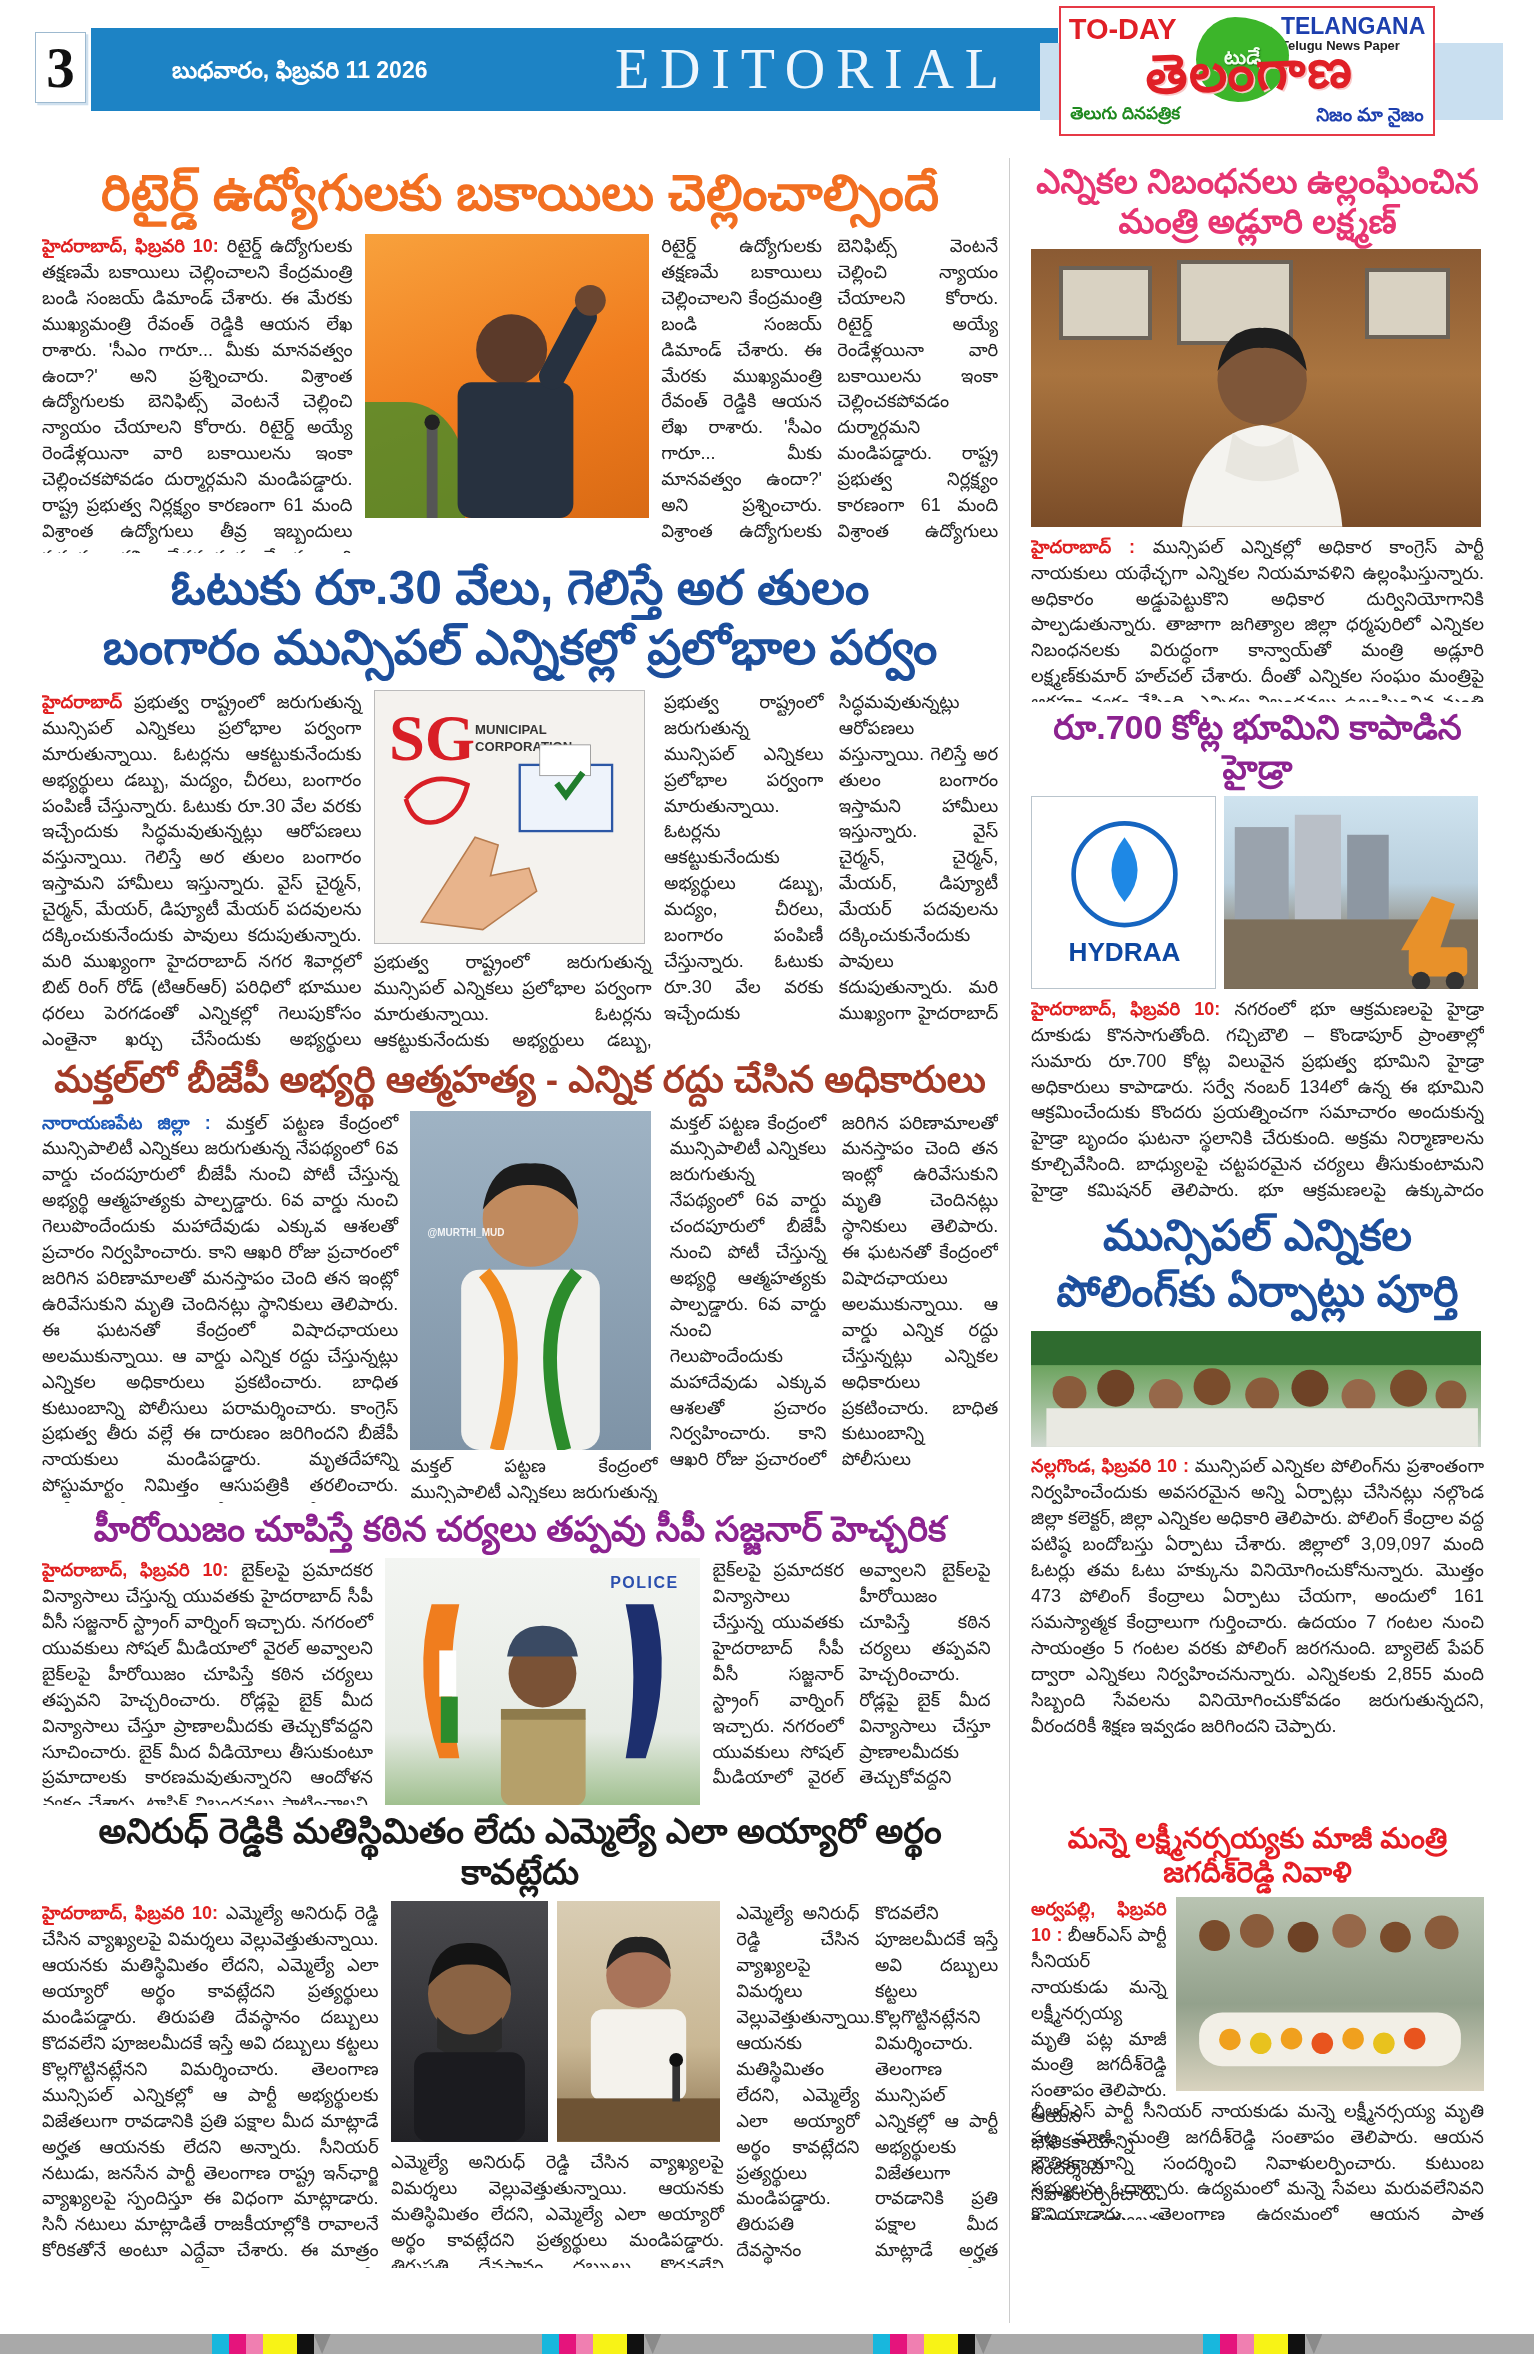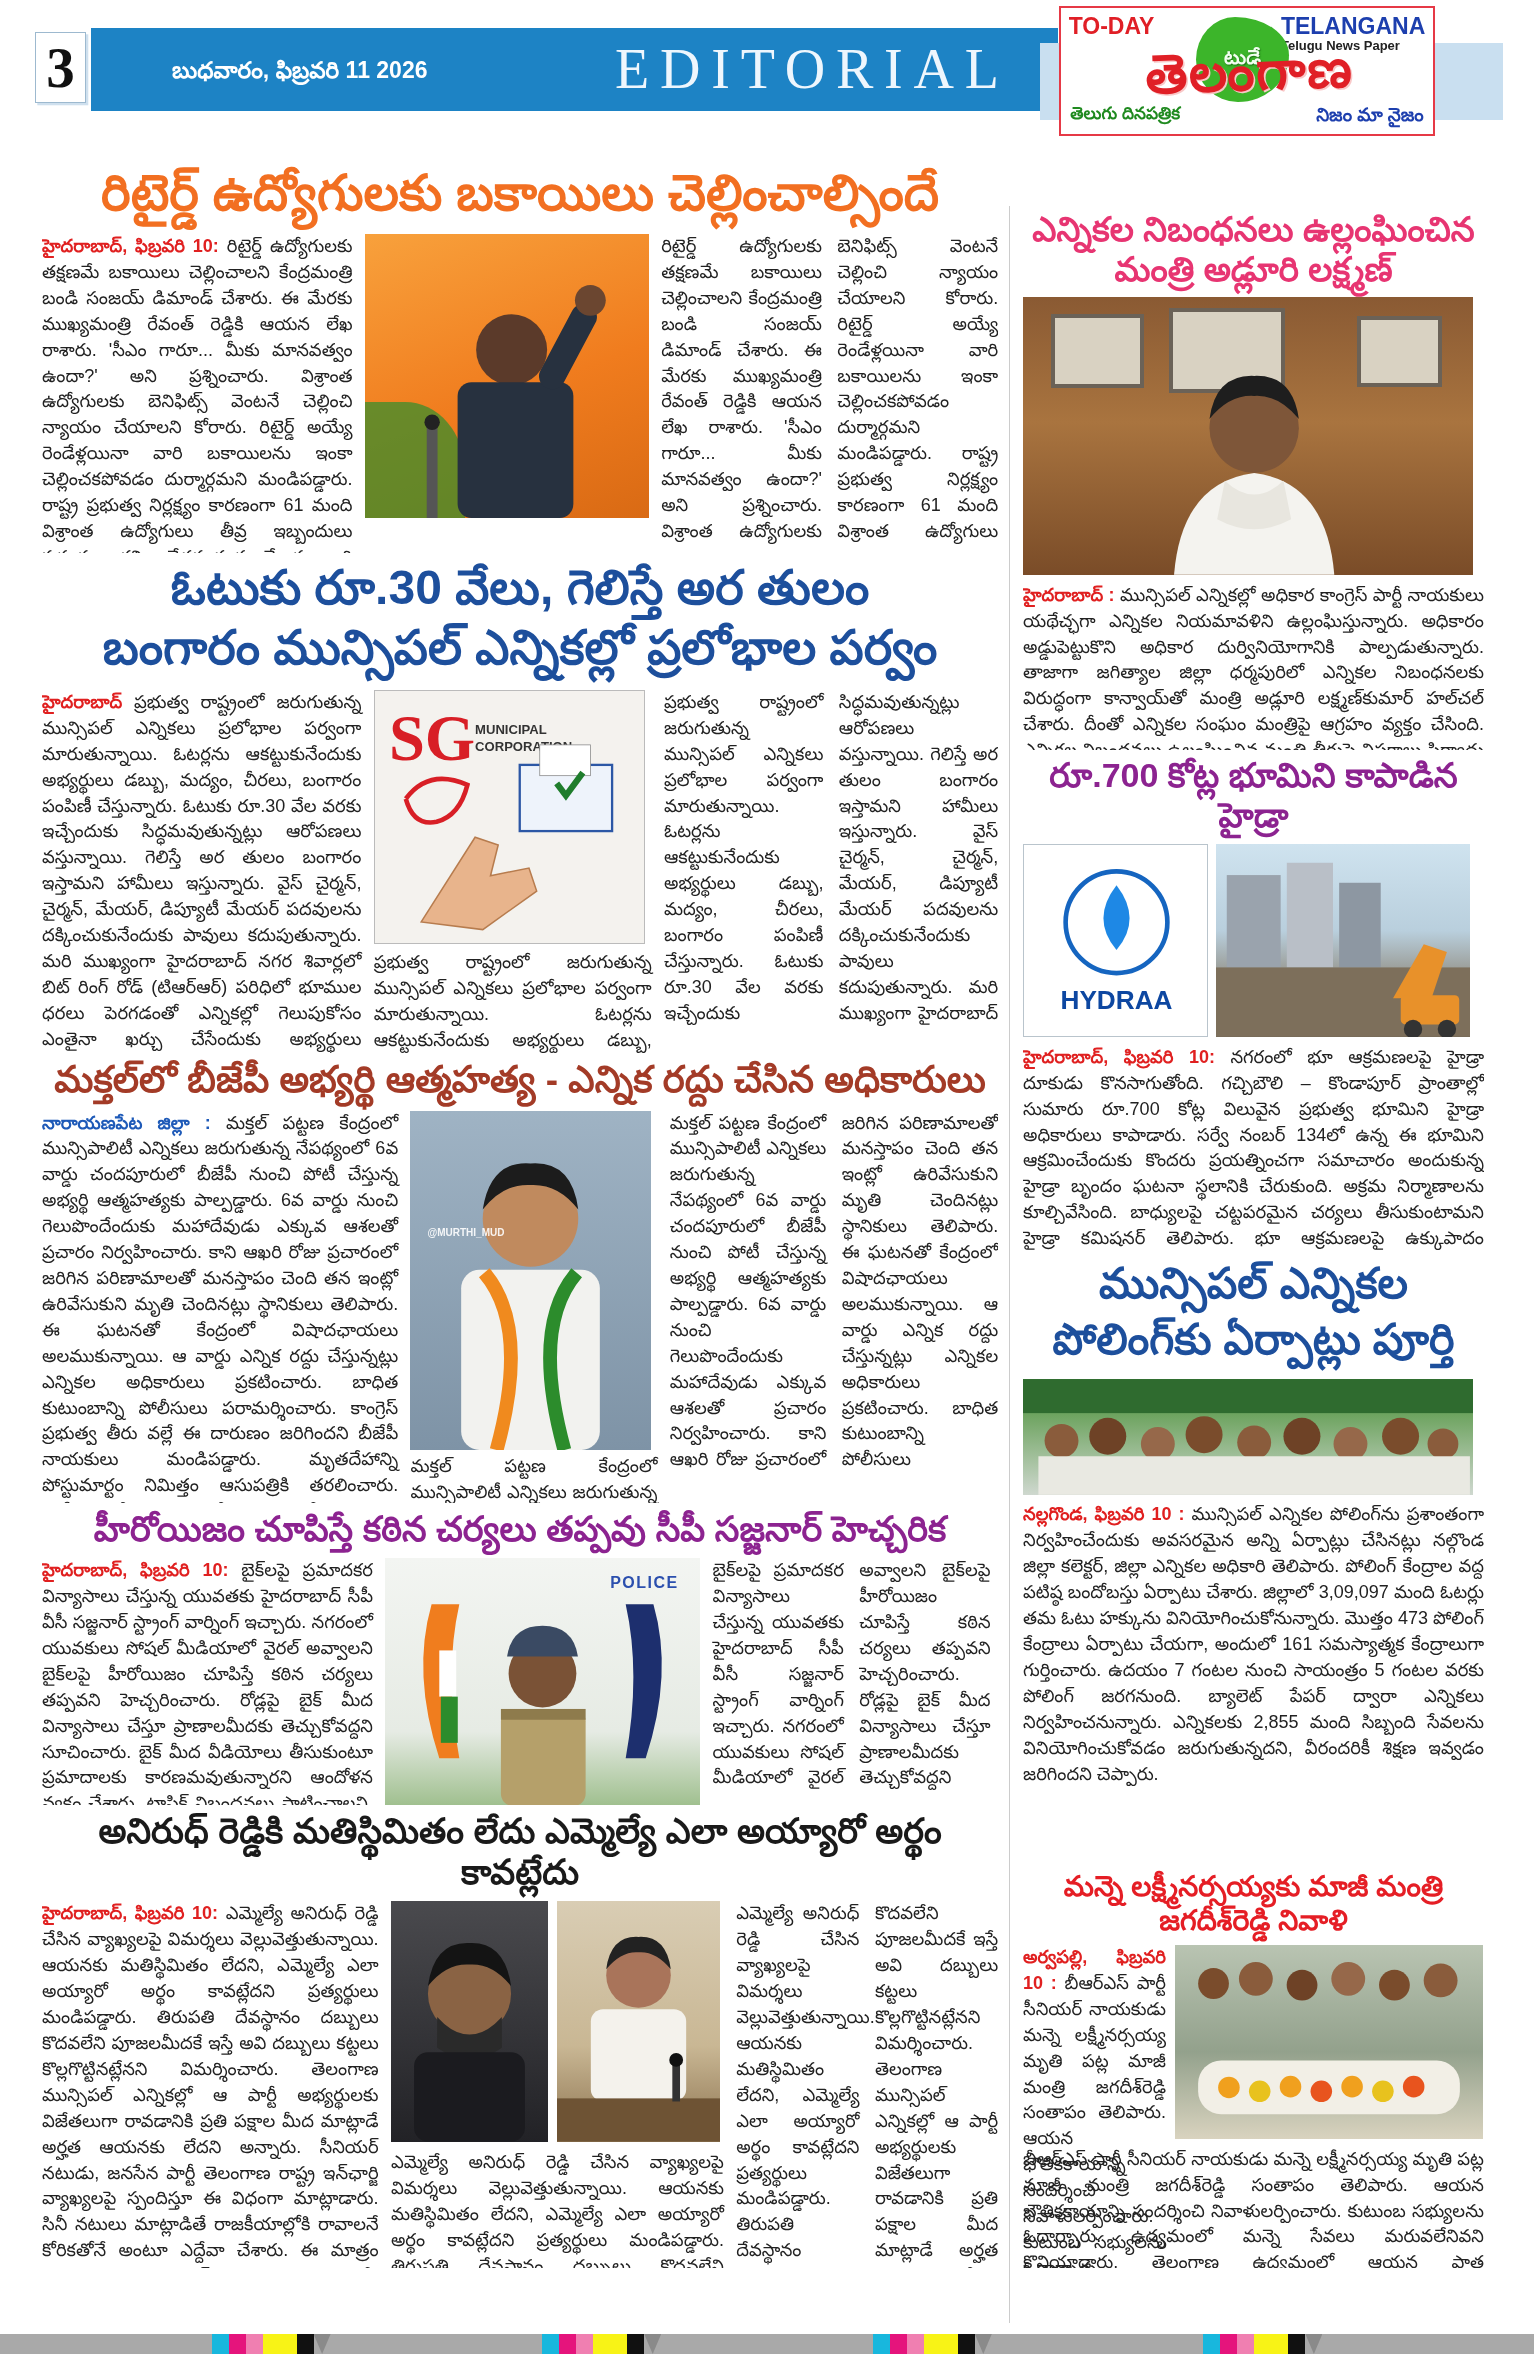--- a/index.html
+++ b/index.html
@@ -13,36 +13,36 @@
                  border:1.5px solid #9db9cf; box-shadow:2.3px 2.3px 0 #cfe0ee; display:flex; align-items:center; justify-content:center;
                  font-family:"Liberation Serif","DejaVu Serif",serif; font-size:57px; font-weight:bold; color:#111; }
   .blue-bar { position:absolute; left:91px; top:28px; width:967px; height:83px; background:#1d83c5; }
   .blue-bar .date { position:absolute; left:81px; top:29px; color:#ffffff; font-weight:bold; font-size:23px; }
   .blue-bar .section { position:absolute; left:524px; top:9.3px; color:#eef6fd;
                        font-family:"Liberation Serif","DejaVu Serif",serif; font-size:56px; letter-spacing:10.8px; }
   .light-bar { position:absolute; right:31px; top:43px; width:463px; height:77px; background:#c9dff0; }
   .masthead { position:absolute; right:99px; top:6.2px; width:376px; height:130px; background:#ffffff;
               border:2.3px solid #e63946; padding:4.6px 7.7px; }
   .masthead .row1 { display:flex; justify-content:space-between; }
-  .mh-today { color:#e01f26; font-weight:bold; font-size:23px; }
+  .mh-today { color:#e01f26; font-weight:bold; font-size:29px; }
   .mh-telangana { color:#1d3fae; font-weight:bold; font-size:23px; text-align:right; }
   .mh-tagline-en { color:#222; font-weight:bold; font-size:13px; text-align:left; margin-top:-1.5px; }
   .mh-map { position:absolute; left:135px; top:9.3px; width:93px; height:85px; background:#3cb52a;
             border-radius:42% 58% 55% 45%/50% 45% 55% 50%; display:flex; align-items:center; justify-content:center; }
   .mh-map span { color:#f2fff0; font-weight:bold; font-size:20px; text-shadow:0.8px 0.8px 1.5px #1a6d12; }
   .mh-brand { position:absolute; left:23px; top:32px; width:331px; text-align:center; color:#e01f26; font-weight:bold;
               font-size:54px; transform:rotate(-2deg); text-shadow:1.5px 1.5px 0 #f9c8c8; letter-spacing:1.5px; }
   .mh-bottom { position:absolute; left:9.3px; right:9.3px; bottom:4.6px; display:flex; justify-content:space-between; }
   .mh-din { color:#1f8a1f; font-weight:bold; font-size:17px; }
   .mh-nijam { color:#1d3fae; font-weight:bold; font-size:18.5px; }
 
   
   .main { position:absolute; top:158px; left:42px; right:35px; bottom:54px; display:flex; }
   .left-zone { width:967px; padding-right:10.8px; }
-  .right-zone { width:475px; border-left:0.8px solid #cccccc; padding-left:13px;margin-top:48px; }
+  .right-zone { width:475px; border-left:0.8px solid #cccccc; padding-left:21px; }
 
   .art { overflow:hidden; }
   h2 { text-align:center; font-weight:bold; line-height:1.18; }
   .hl-orange { color:#f26f21; font-size:50px; padding:6.2px 0 10.8px; }
   .hl-pink { color:#e73572; font-size:34px; padding:3.1px 0 7.7px; }
   .hl-bigblue { color:#1d4f9c; font-size:48px; padding:4.6px 0 12.3px; line-height:1.25; }
   .hl-purple { color:#8c2390; font-size:35px; padding:4.6px 0 9.3px; }
   .hl-maroon { color:#a33b27; font-size:37px; padding:4.6px 0 9.3px; }
   .hl-blue2 { color:#1d4f9c; font-size:43px; padding:6.2px 0 10.8px; line-height:1.3; }
   .hl-black { color:#1a1a1a; font-size:35px; padding:4.6px 0 9.3px; }

